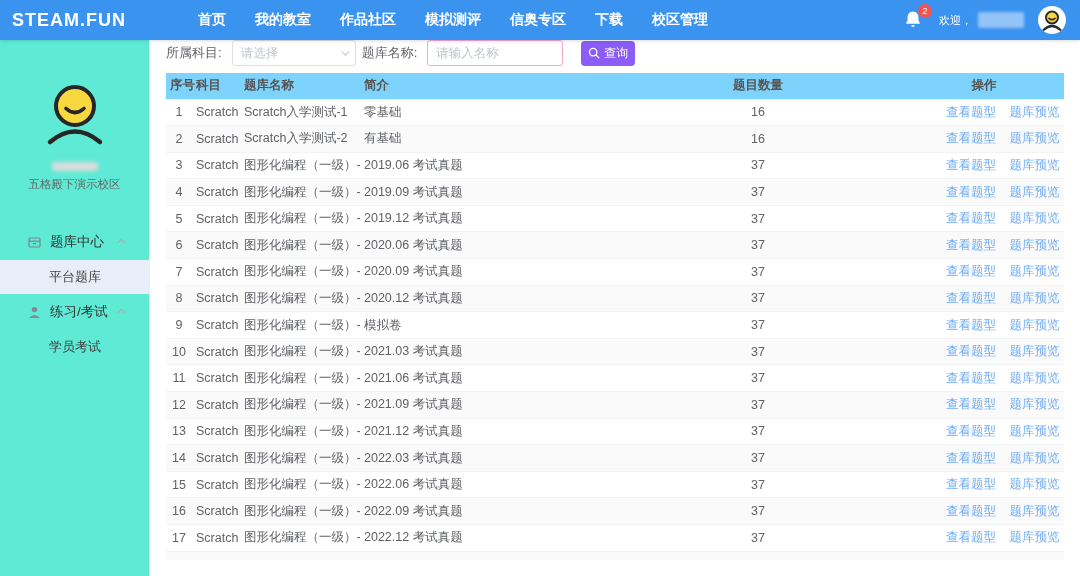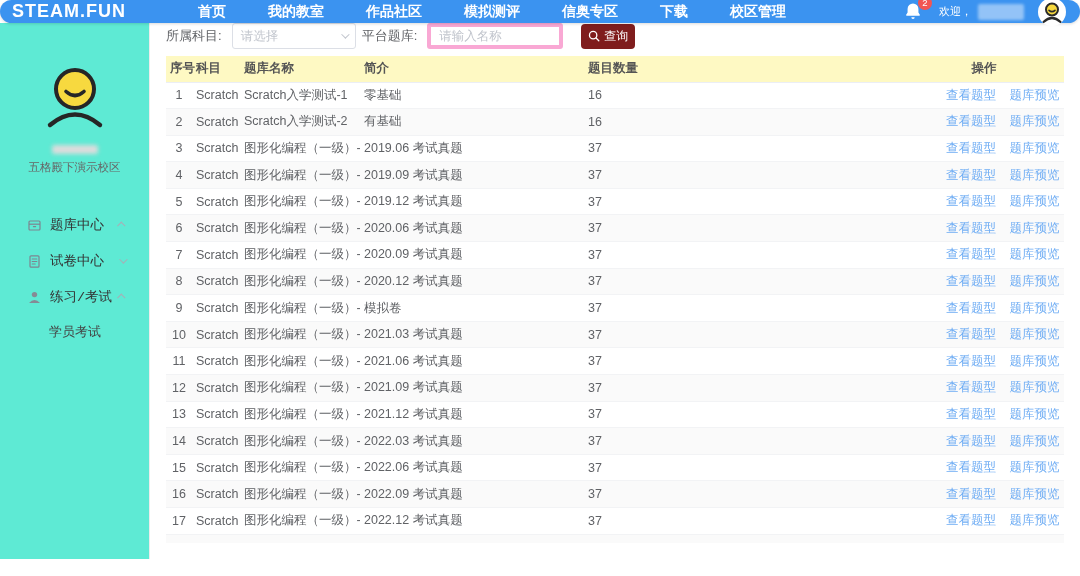--- a/index.html
+++ b/index.html
@@ -1,23 +1,23 @@
 <!DOCTYPE html>
 <html><head>
 <meta charset="utf-8">
 <style>
   * { margin:0; padding:0; box-sizing:border-box; }
   html,body { width:1080px; height:576px; overflow:hidden; }
   body { font-family:"Liberation Sans","DejaVu Sans",sans-serif; background:#fff; color:#606266; }
 
   
-  .navbar { height:23px; background:#3b93f0; display:flex; align-items:center; padding:0 14px 0 12px;
-            box-shadow:0 1px 3px rgba(0,0,0,.15); position:relative; z-index:5;border-radius:13px; }
+  .navbar { height:40px; background:#3b93f0; display:flex; align-items:center; padding:0 14px 0 12px;
+            box-shadow:0 1px 3px rgba(0,0,0,.15); position:relative; z-index:5; }
   .logo { color:#fff; font-weight:bold; font-size:18px; letter-spacing:1px; }
-  .nav-items { display:flex; gap:42px; margin-left:72px; }
+  .nav-items { display:flex; gap:29px; margin-left:72px; }
   .nav-item { color:#fff; font-size:14px; font-weight:700; cursor:pointer; white-space:nowrap; }
   .nav-right { margin-left:auto; display:flex; align-items:center; gap:14px; }
   .bell-wrap { position:relative; width:22px; height:22px; cursor:pointer; }
   .badge { position:absolute; top:-5px; right:-7px; background:#f15553; color:#fff; font-size:9.5px;
            min-width:14px; height:14px; line-height:14px; text-align:center; border-radius:8px; padding:0 3px; }
   .welcome { color:#fff; font-size:11px; display:flex; align-items:center; gap:6px; }
   .redact-nav { width:46px; height:16px; background:rgba(255,255,255,.45); border-radius:2px; filter:blur(1.5px); }
   .avatar { width:28px; height:28px; border-radius:50%; background:#fff; overflow:hidden; cursor:pointer;
             display:flex; align-items:center; justify-content:center; }
 
@@ -25,51 +25,51 @@
   .layout { display:flex; height:536px; }
   .sidebar { width:150px; background:#5eead4; border-right:1px solid #ececec; padding-top:42px; flex-shrink:0; }
   .main { flex:1; padding:0 16px; overflow:hidden; }
 
   
   .campus-logo { display:flex; justify-content:center; }
   .redact-side { width:46px; height:9px; background:#dcdcdc; border-radius:2px; filter:blur(2px); margin:16px auto 6px; }
   .campus-name { text-align:center; font-size:11.5px; color:#666; }
   .menu { margin-top:32px; }
   .menu-item { height:36px; display:flex; align-items:center; padding:0 24px 0 27px; cursor:pointer;
-               color:#333; font-size:13.5px;font-family:Liberation Mono, monospace; }
+               color:#333; font-size:13.5px; }
   .menu-item .micon { width:15px; height:15px; margin-right:8px; flex-shrink:0; display:inline-flex; }
   .menu-item .caret { margin-left:auto; }
   .menu-sub { height:34px; line-height:34px; padding-left:49px; font-size:13px; color:#444; cursor:pointer; }
   .menu-sub.active { background:#e8eef8; }
   .caret { display:inline-block; width:6px; height:6px; border-right:1.3px solid #a9aeb6; border-bottom:1.3px solid #a9aeb6; }
   .caret.up { transform:rotate(-135deg) translateY(-1px); }
   .caret.down { transform:rotate(45deg) translateY(-2px); }
 
   
   .filter-bar { height:26px; display:flex; align-items:center; font-size:13px; color:#606266; }
   .f-label { margin-right:10px; white-space:nowrap; }
   .select-box { width:124px; height:26px; border:1px solid #dcdfe6; border-radius:3px; display:flex;
                 align-items:center; padding:8px 8px; color:#c0c4cc; font-size:12.5px; cursor:pointer; margin-right:6px; }
   .select-box .caret { margin-left:auto; border-color:#c0c4cc; }
-  .text-input { width:136px; height:26px; border:4px solid #f9a8d4; border-radius:3px; padding:0 8px;
+  .text-input { width:136px; height:26px; border:1px solid #f9a8d4; border-radius:3px; padding:0 8px;
                 font-size:12.5px; color:#606266; outline:none; margin-right:18px; font-family:inherit; }
   .text-input::placeholder { color:#c0c4cc; }
-  .btn-search { width:54px; height:25px; background:#7f1d1d; border:none; border-radius:4px; color:#fff;
+  .btn-search { width:54px; height:25px; background:#8b5cf6; border:none; border-radius:4px; color:#fff;
                 font-size:12px; display:flex; align-items:center; justify-content:center; gap:4px; cursor:pointer;
                 font-family:inherit; }
 
   
   table { width:100%; border-collapse:collapse; table-layout:fixed; margin-top:7px; font-size:12.5px; }
-  thead th { height:26px; background:#fef9c3; color:#555; font-weight:600; border-bottom:1px solid #ebeef5;
+  thead th { height:26px; background:#7dd3fc; color:#555; font-weight:600; border-bottom:1px solid #ebeef5;
              text-align:left; padding:0 4px; white-space:nowrap; }
   tbody td { height:26.6px; border-bottom:1px solid #f2f3f5; padding:0 4px; color:#606266; white-space:nowrap;
              overflow:hidden; }
   tbody tr:nth-child(even) { background:#fafafa; }
   .col-idx { text-align:center; }
-  .col-count { }
+  .col-count { text-align:center; }
   .col-ops { text-align:center; padding-right:14px !important; }
   th.col-ops { text-align:center; padding-right:32px !important; }
   .op-link { color:#6fadf4; cursor:pointer; margin-left:10px; }
   .row-sliver { height:8px; background:#fafafa; }
 </style>
 </head>
 <body>
 
 <div class="navbar">
   <div class="logo">STEAM.FUN</div>
@@ -122,29 +122,22 @@
         <span class="micon">
           <svg width="15" height="15" viewBox="0 0 15 15">
               <rect x="2" y="3" width="11" height="9" rx="1" fill="none" stroke="#7d8590" stroke-width="1.2"></rect>
               <path d="M2 6.2 h11" stroke="#7d8590" stroke-width="1.2"></path>
               <path d="M6.4 8.6 h2.2" stroke="#7d8590" stroke-width="1.2" stroke-linecap="round"></path>
             </svg>
         </span>
         <span>题库中心</span>
         <span class="caret up"></span>
       </div>
-      <div class="menu-item">
-        <span class="micon">
-          <svg width="15" height="15" viewBox="0 0 15 15">
-              <rect x="3" y="1.8" width="9" height="11.4" rx="1" fill="none" stroke="#7d8590" stroke-width="1.2"></rect>
-              <path d="M5.2 5 h4.6 M5.2 7.5 h4.6 M5.2 10 h3" stroke="#7d8590" stroke-width="1.1" stroke-linecap="round"></path>
-            </svg>
-        </span>
-        <span>试卷中心</span>
-        <span class="caret down"></span>
+      <div class="menu-sub active">
+        <span>平台题库</span>
       </div>
       <div class="menu-item">
         <span class="micon">
           <svg width="15" height="15" viewBox="0 0 15 15">
               <circle cx="7.5" cy="4.6" r="2.7" fill="#858b95"></circle>
               <path d="M2 13 q5.5 -6 11 0 z" fill="#858b95"></path>
             </svg>
         </span>
         <span>练习/考试</span>
         <span class="caret up"></span>
@@ -156,21 +149,21 @@
   </div>
 
   <div class="main">
 
     <div class="filter-bar">
       <span class="f-label">所属科目:</span>
       <div class="select-box">
         <span>请选择</span>
         <span class="caret down"></span>
       </div>
-      <span class="f-label">平台题库:</span>
+      <span class="f-label">题库名称:</span>
       <input class="text-input" type="text" placeholder="请输入名称" style="">
       <button class="btn-search">
         <svg width="12" height="12" viewBox="0 0 14 14">
           <circle cx="6" cy="6" r="4.3" fill="none" stroke="#fff" stroke-width="1.5"></circle>
           <path d="M9.4 9.4 L12.6 12.6" stroke="#fff" stroke-width="1.5" stroke-linecap="round"></path>
         </svg>
         <span>查询</span>
       </button>
     </div>
 

